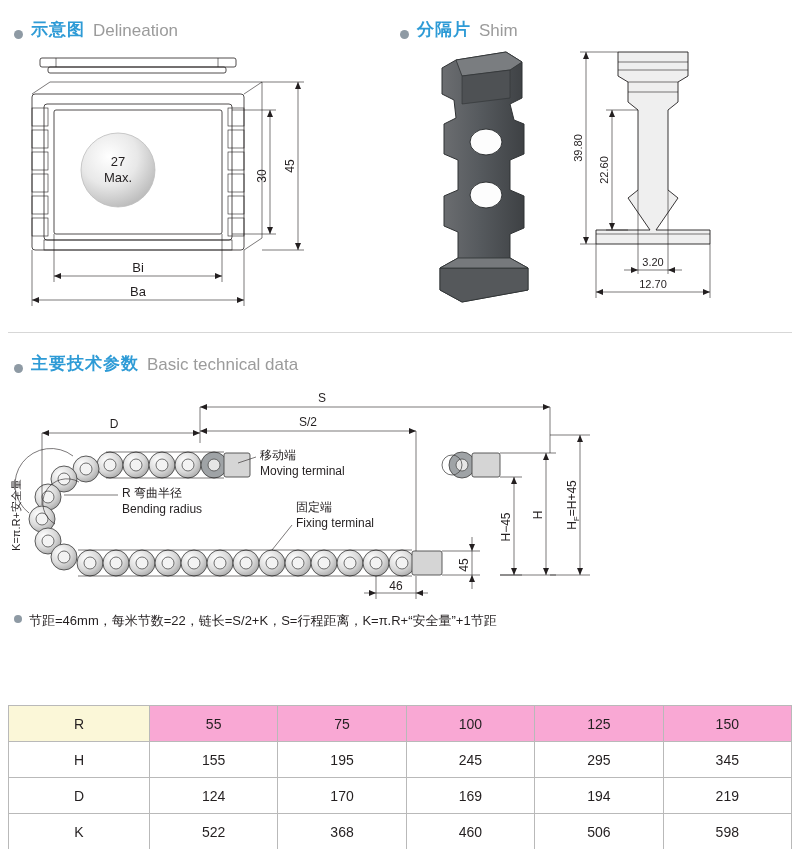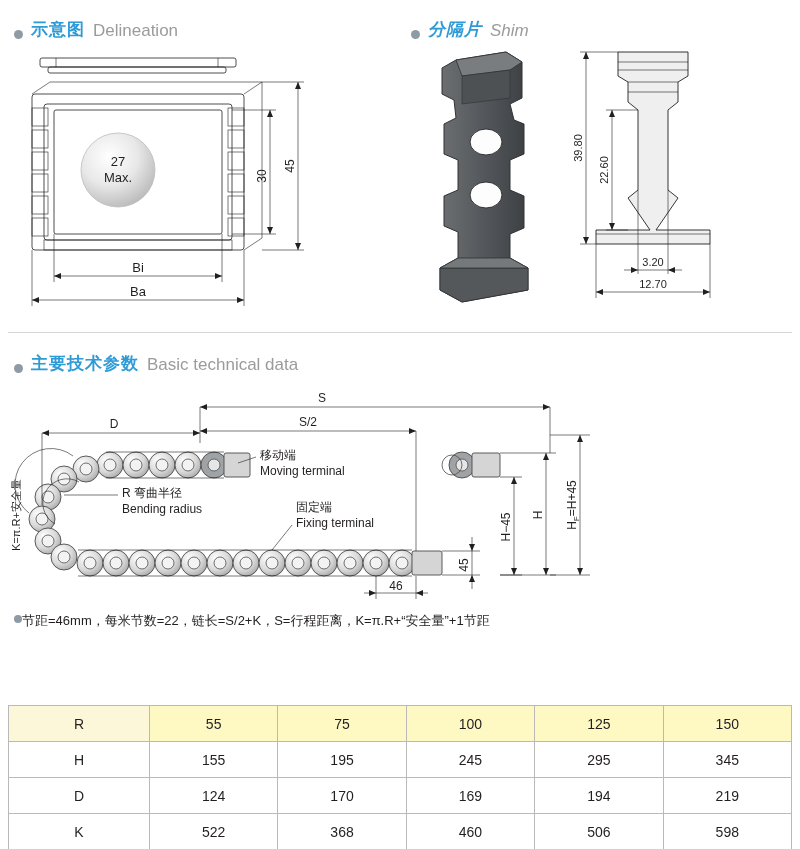--- a/index.html
+++ b/index.html
@@ -20,38 +20,38 @@
   svg{display:block;}
   .ln{stroke:#231f20;stroke-width:0.8;fill:none;}
   .lnthin{stroke:#231f20;stroke-width:0.6;fill:none;}
   .dim{stroke:#231f20;stroke-width:0.6;fill:none;}
   .txt{font-family:"Liberation Sans", sans-serif;font-size:11px;fill:#231f20;}
   .txt12{font-family:"Liberation Sans", sans-serif;font-size:12px;fill:#231f20;}
   .txt13{font-family:"Liberation Sans", sans-serif;font-size:13px;fill:#231f20;}
   .txtcn{font-family:"Liberation Sans", sans-serif;font-size:12px;fill:#231f20;}
 
   .notes{position:absolute;left:14px;top:612px;width:775px;}
-  .note{display:flex;align-items:flex-start;gap:0;margin-bottom:9px;font-size:13px;}
+  .note{display:flex;align-items:flex-start;gap:7px;margin-bottom:9px;font-size:13px;}
   .note .bullet{width:8px;height:8px;margin-top:5px;flex:0 0 auto;}
 
   table{position:absolute;left:8px;top:705px;width:784px;border-collapse:collapse;}
   td{border:1px solid #b9b9b9;text-align:center;font-size:14px;height:33px;}
-  tr.head td{background:#fef9c3;color:#231f20;}
+  tr.head td{background:#f9a8d4;color:#231f20;}
   tr.head td.first{background:#fbf7d8;}
 </style>
 </head>
 <body>
 
 <div class="sec-head" style="left:14px;top:18px;">
   <span class="bullet"></span>
   <span class="sec-cn">示意图</span>
   <span class="sec-en">Delineation</span>
 </div>
 
-<div class="sec-head" style="left:411px;top:18px;font-style:italic;">
+<div class="sec-head" style="left:400px;top:18px;">
   <span class="bullet"></span>
   <span class="sec-cn">分隔片</span>
   <span class="sec-en">Shim</span>
 </div>
 
 <div class="hr" style="top:332px;"></div>
 
 <div class="sec-head" style="left:14px;top:352px;">
   <span class="bullet"></span>
   <span class="sec-cn">主要技术参数</span>

